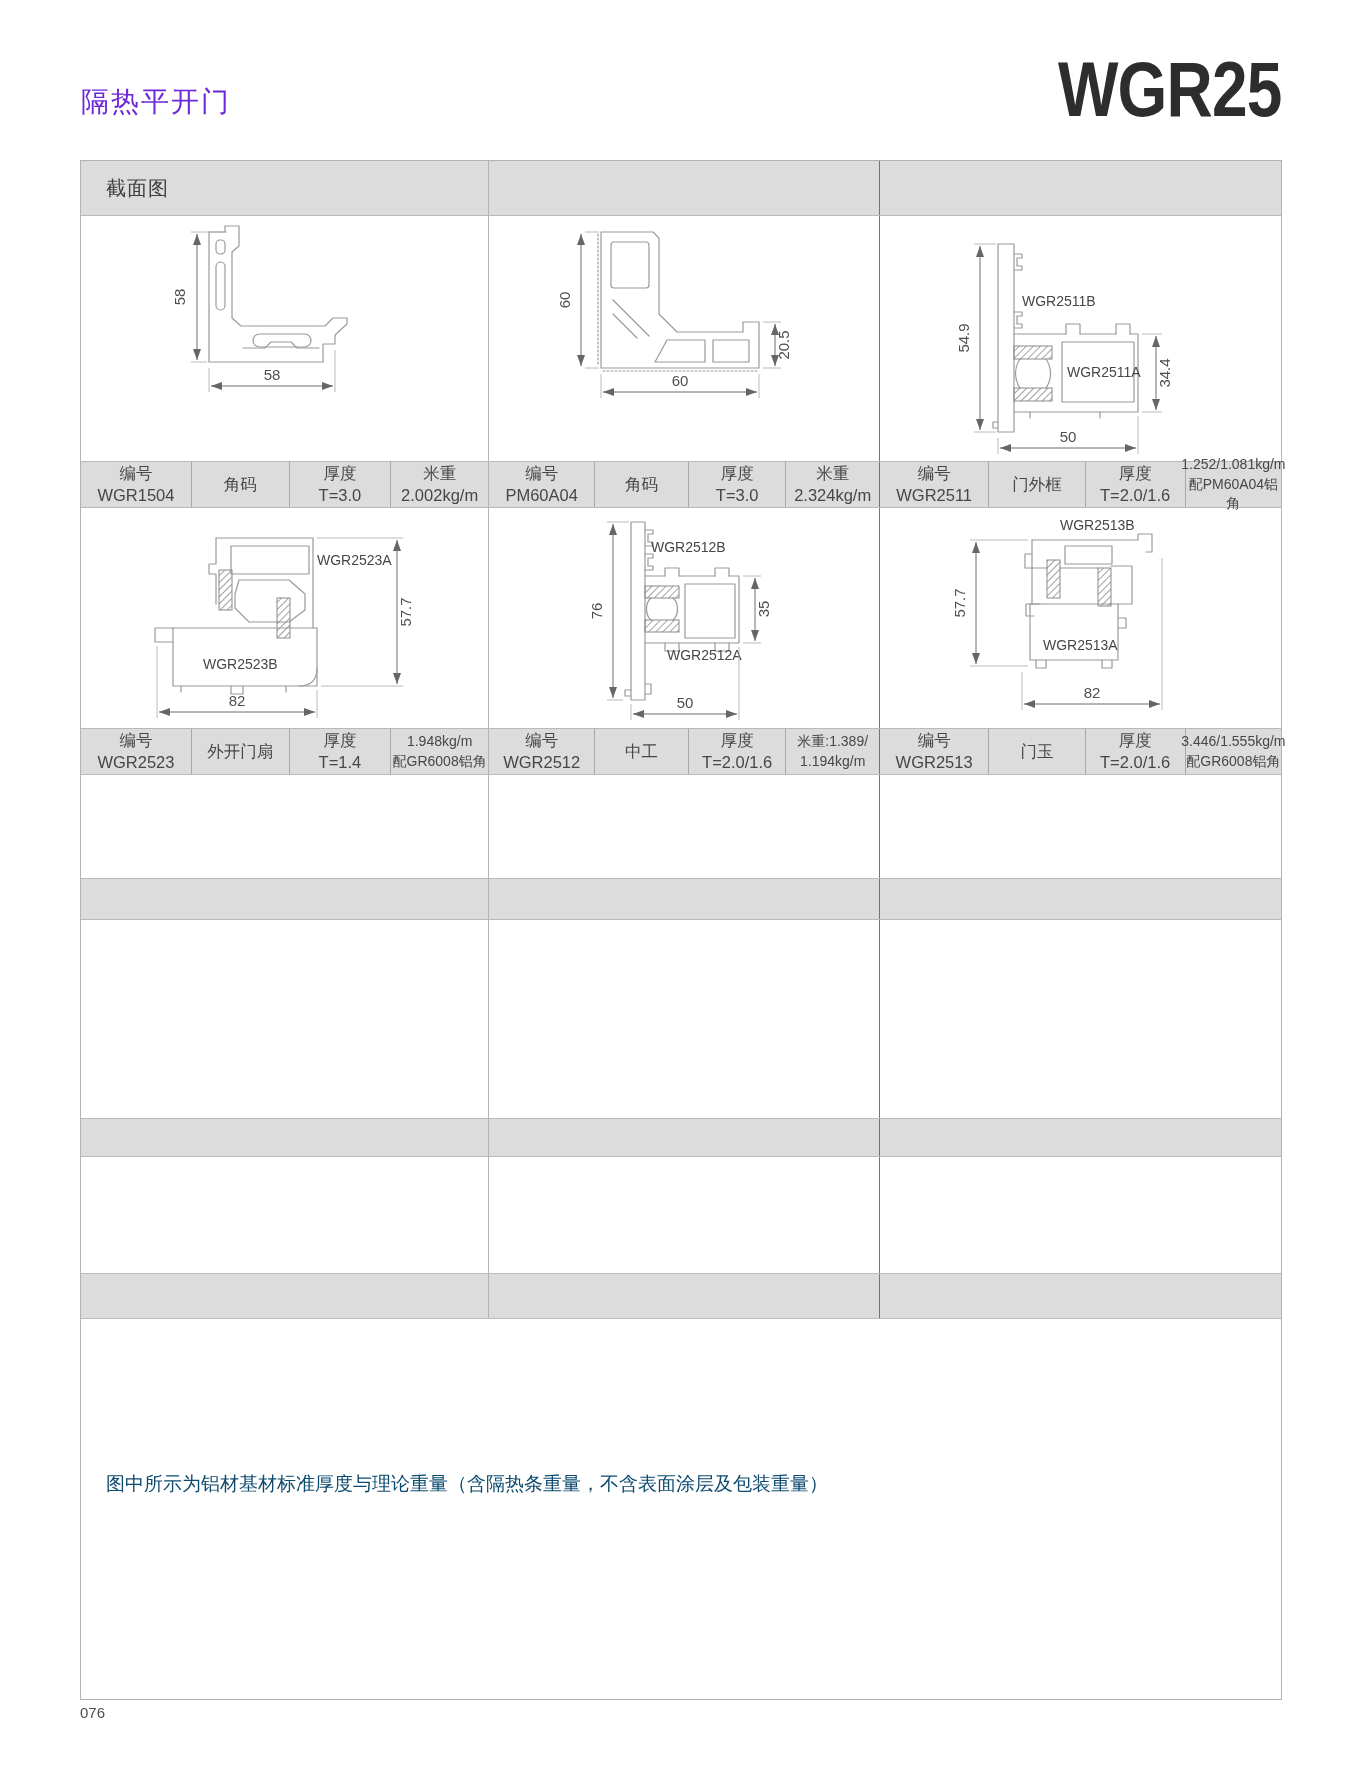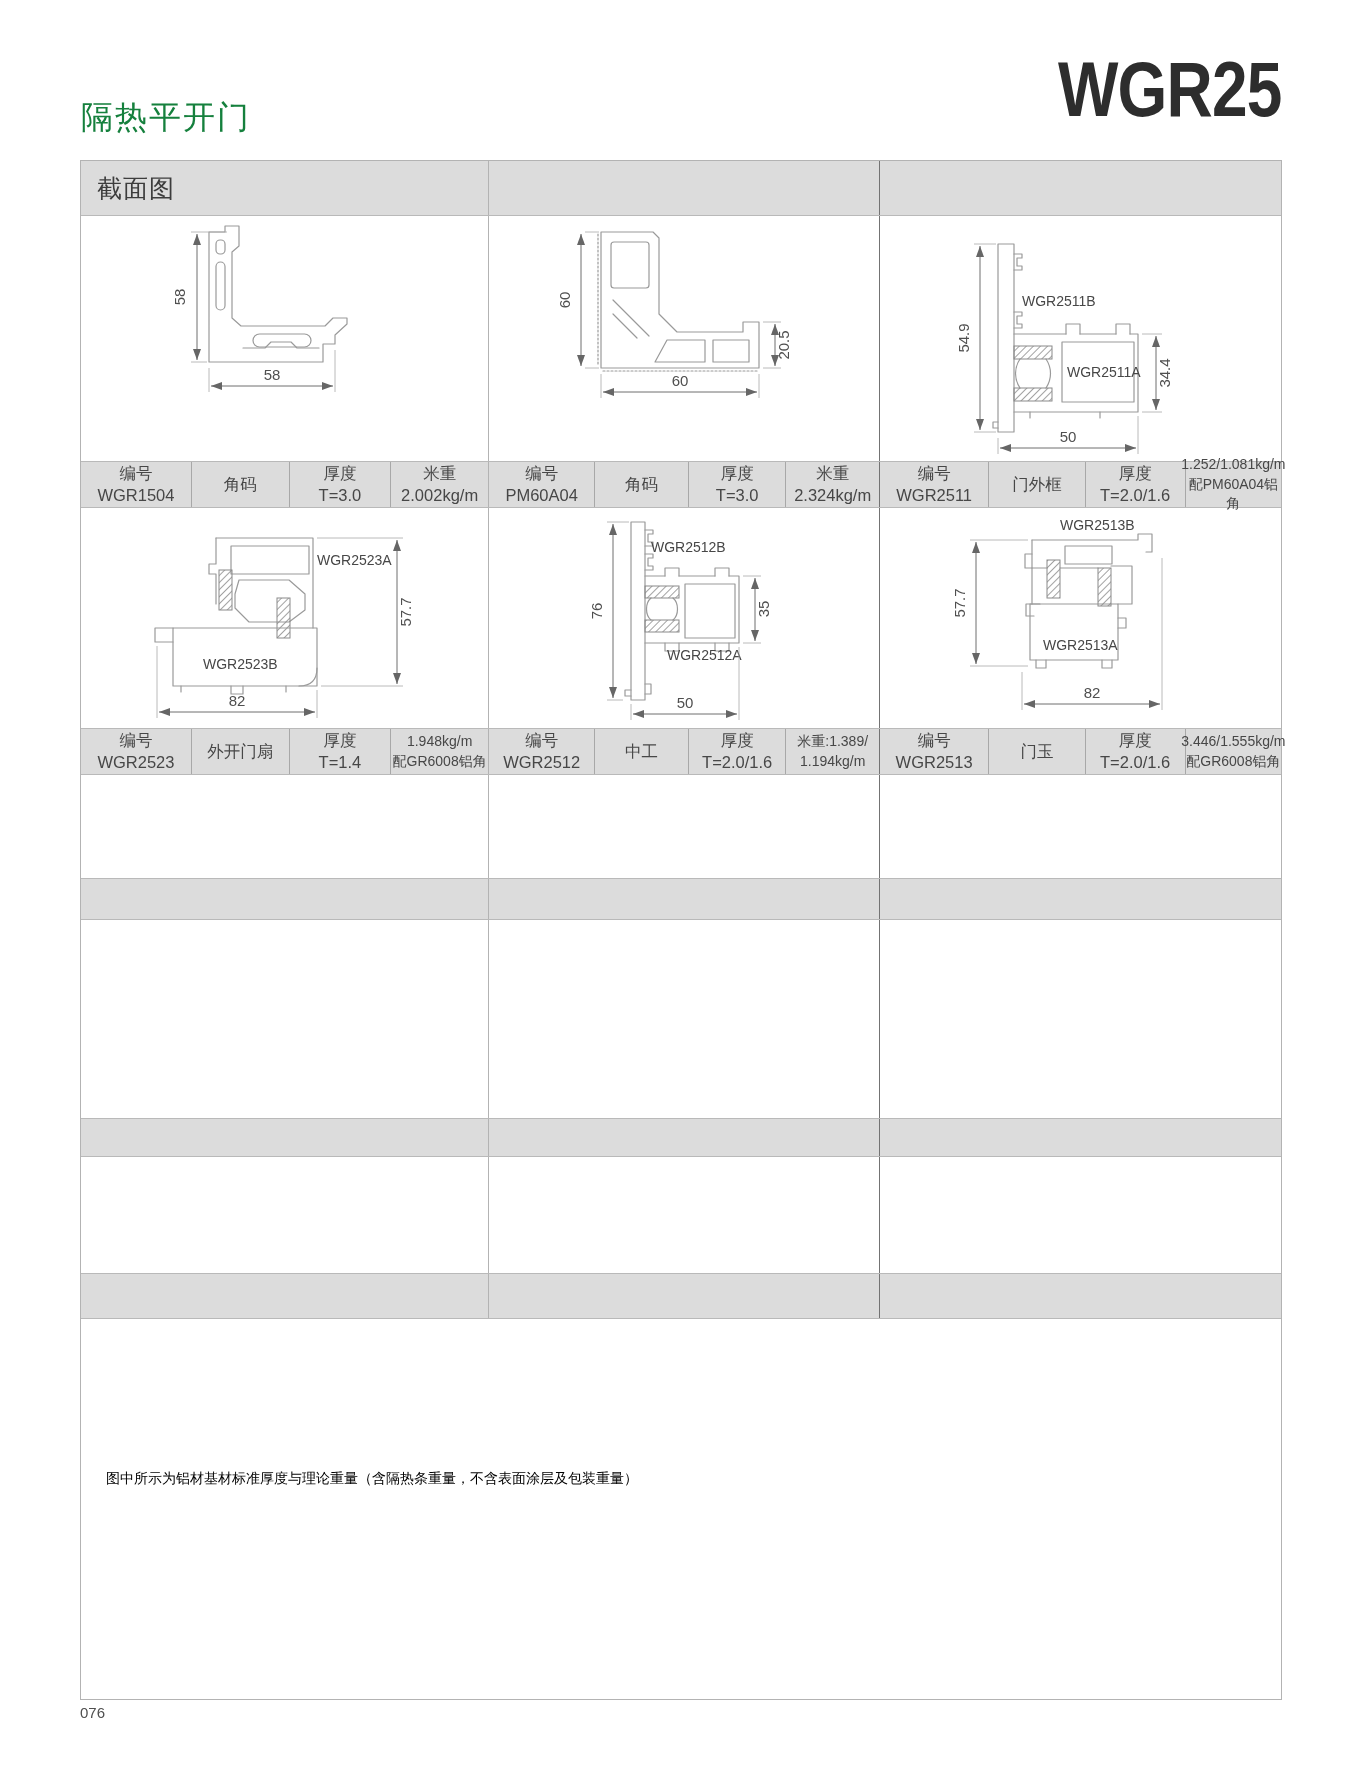--- a/index.html
+++ b/index.html
@@ -1,40 +1,40 @@
 <!DOCTYPE html>
 <html><head>
 <meta charset="utf-8">
 <style>
   *{margin:0;padding:0;box-sizing:border-box}
   html,body{background:#fff}
   body{width:1359px;height:1771px;position:relative;font-family:"Liberation Sans","DejaVu Sans",sans-serif;color:#454545}
-  .pg-title{position:absolute;left:81px;top:96px;font-size:32px;color:#15803d;letter-spacing:2px}
+  .pg-title{position:absolute;left:81px;top:83px;font-size:28px;color:#6d28d9;letter-spacing:2px}
   .series{position:absolute;right:78px;top:50px;font-size:78px;font-weight:bold;color:#2d2d2d;transform:scaleX(.82);transform-origin:100% 50%;letter-spacing:-1px;line-height:1}
   .tbl{position:absolute;left:80px;top:160px;width:1202px;height:1540px;border:1px solid #b3b3b3;background:#fff}
   .row{display:flex;width:100%}
   .gray{background:#dcdcdc;border-top:1px solid #b9b9b9;border-bottom:1px solid #b9b9b9}
   .col{position:relative;height:100%}
   .c1{width:407px}
   .c2{width:391px;border-left:1px solid #b3b3b3}
   .c3{width:402px;border-left:1px solid #737373}
   .hdr{height:55px;align-items:center;border-top:none}
-  .hdr-label{font-size:25px;color:#3d3d3d;padding-left:16px;letter-spacing:1px}
+  .hdr-label{font-size:20px;color:#3d3d3d;padding-left:25px;letter-spacing:1px}
   .diag{height:245px}
   .diag2{height:220px}
   .info{height:47px}
   .info .col{display:flex}
   .icell{display:flex;flex-direction:column;justify-content:center;align-items:center;text-align:center;font-size:16.5px;line-height:1.32;height:100%;color:#474747}
   .icell+.icell{border-left:1px solid #a8a8a8}
   .icell span{display:block}
   .w1{width:27%}.w2{width:24%}.w3{width:25%}.w4{width:24%}
   .sm{font-size:14px;line-height:1.4}
   .sp1{height:103px}.g1{height:42px}.sp2{height:198px}.g2{height:39px}.sp3{height:116px}.g3{height:46px}
   .noterow{height:364px;position:relative}
-  .note{position:absolute;left:25px;top:146px;font-size:14px;line-height:1.95;color:#000000}
+  .note{position:absolute;left:25px;top:146px;font-size:19px;line-height:1.95;color:#0c4a6e}
   .pageno{position:absolute;left:80px;top:1704px;font-size:15px;color:#4f4f4f}
   svg{display:block}
   svg text{font-family:"Liberation Sans","DejaVu Sans",sans-serif}
   .prof{fill:none;stroke:#9a9a9a;stroke-width:1.2;stroke-linejoin:round;stroke-linecap:round}
   .hatch{stroke:#8a8a8a;stroke-width:1}
   .dln{stroke:#6e6e6e;stroke-width:1}
   .eln{stroke:#a8a8a8;stroke-width:.8}
   .dimtxt{fill:#4f4f4f;font-size:15px}
   .plabel{fill:#474747;font-size:14px}
 </style>

